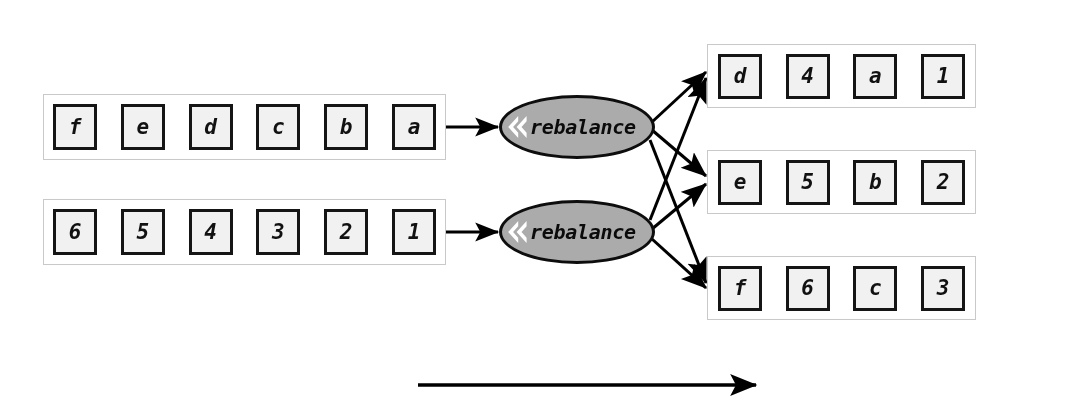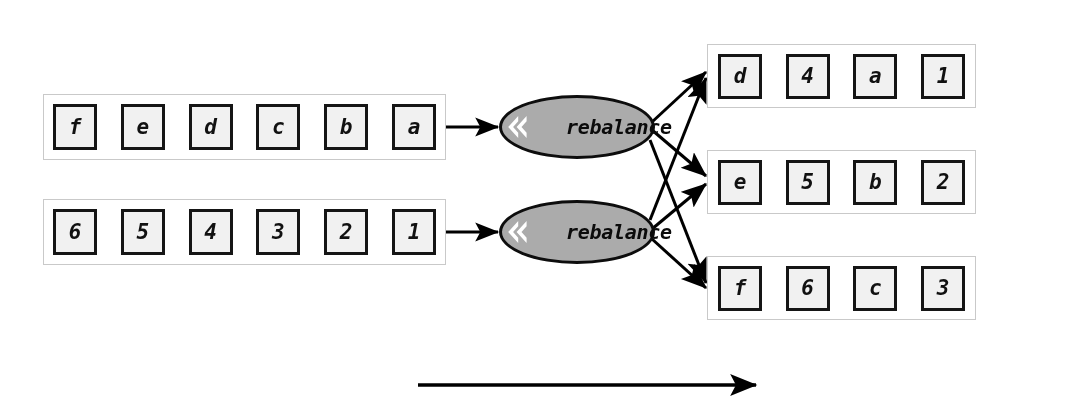--- a/index.html
+++ b/index.html
@@ -93,21 +93,20 @@
     display: block;
   }
   .op-label {
     font-family: "DejaVu Sans Mono", monospace;
     font-style: italic;
     font-weight: bold;
     font-size: 20px;
     color: #0b0b0b;
     letter-spacing: -0.3px;
     white-space: nowrap;
-    margin-left: 36px;
   }
 </style>
 </head>
 <body>
 
 <div id="canvas">
 
   <svg id="edges" viewBox="0 0 1071 415">
     <defs>
       <marker id="ah" markerWidth="9" markerHeight="9" refX="7.6" refY="3.2" orient="auto" markerUnits="strokeWidth">

